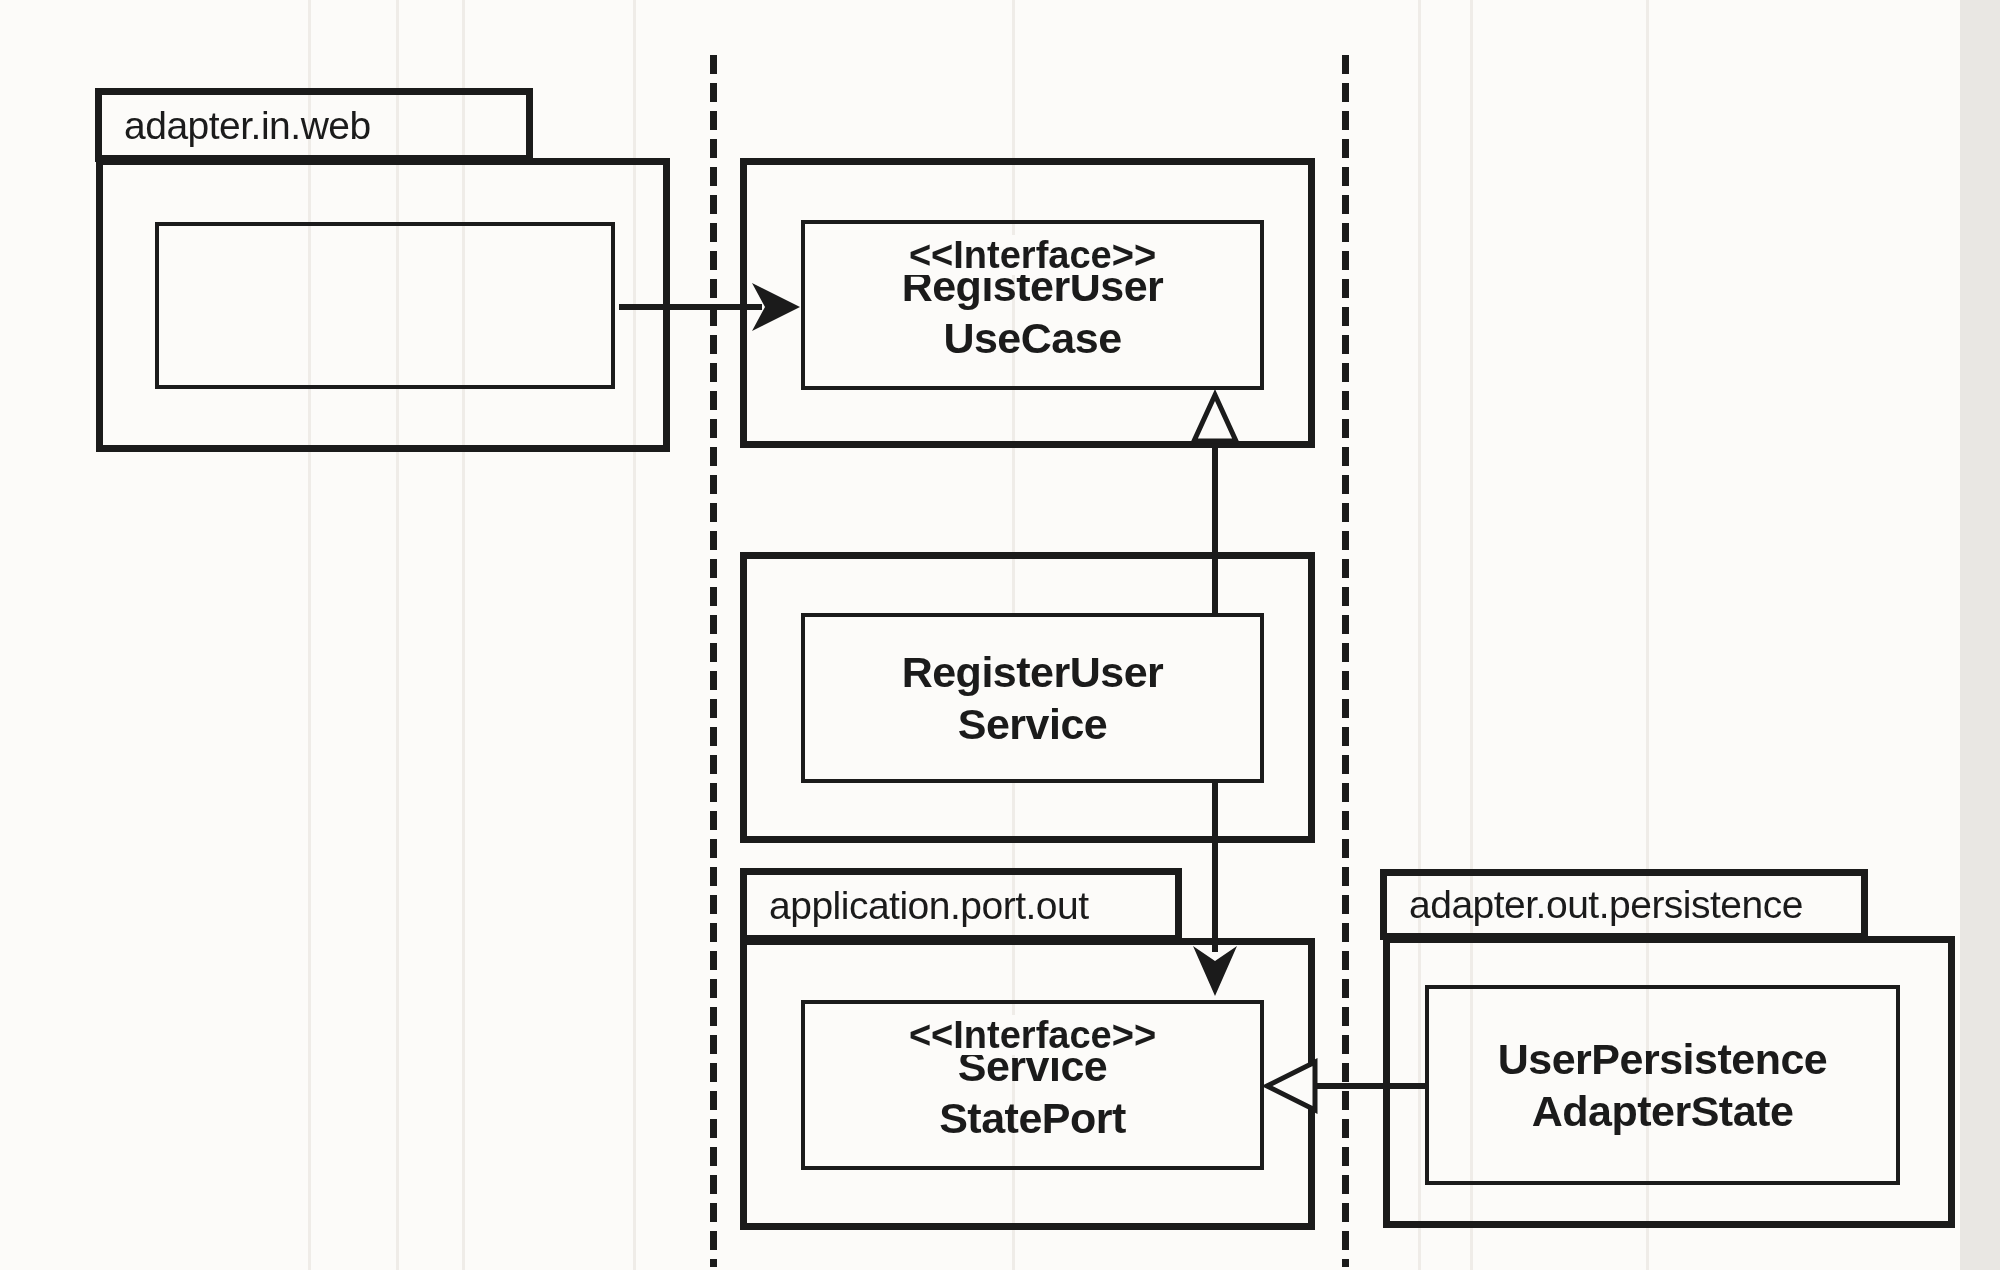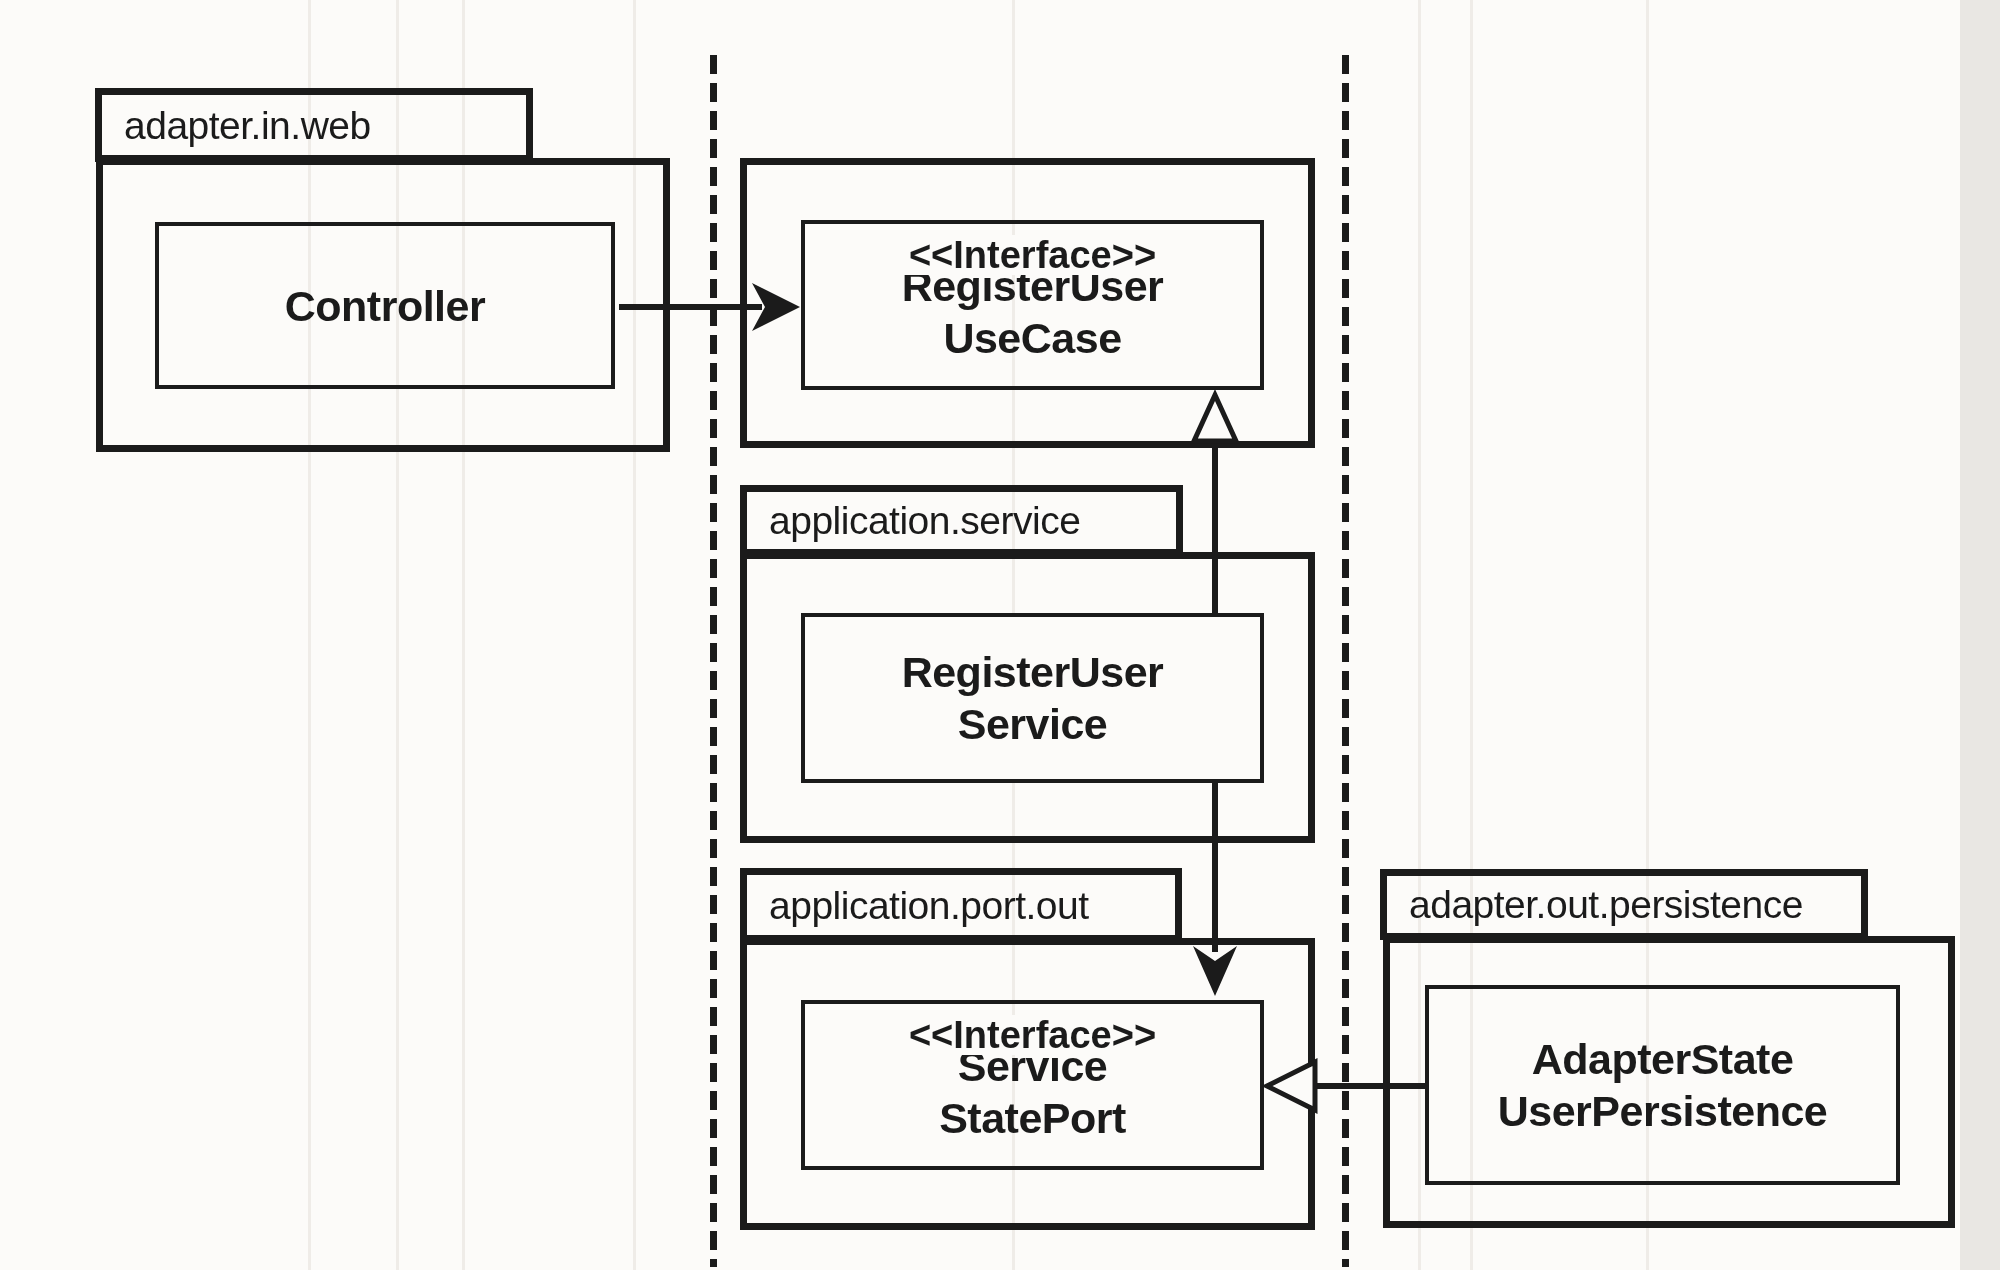--- a/index.html
+++ b/index.html
@@ -71,36 +71,32 @@
 
   <div class="dashed-sep" style="left:710px;top:55px;height:1212px"></div>
   <div class="dashed-sep" style="left:1342px;top:55px;height:1212px"></div>
 
   <div class="pkg-tab" style="left:95px;top:88px;width:438px;height:74px">
     <span class="tab-label">adapter.in.web</span>
   </div>
   <div class="pkg-body" style="left:96px;top:158px;width:574px;height:294px"></div>
   <div class="cls-box" style="left:155px;top:222px;width:460px;height:167px">
     <div class="cls-name">
-      <span>Controller</span>
     </div>
   </div>
 
   <div class="pkg-body" style="left:740px;top:158px;width:575px;height:290px"></div>
   <div class="cls-box has-stereo" style="left:801px;top:220px;width:463px;height:170px">
     <span class="stereo">&lt;&lt;Interface&gt;&gt;</span>
     <div class="cls-name">
       <span>RegisterUser</span>
       <span>UseCase</span>
     </div>
   </div>
 
-  <div class="pkg-tab" style="left:740px;top:485px;width:443px;height:71px">
-    <span class="tab-label">application.service</span>
-  </div>
   <div class="pkg-body" style="left:740px;top:552px;width:575px;height:291px"></div>
   <div class="cls-box" style="left:801px;top:613px;width:463px;height:170px;background:var(--paper)">
     <div class="cls-name">
       <span>RegisterUser</span>
       <span>Service</span>
     </div>
   </div>
 
   <div class="pkg-tab" style="left:740px;top:868px;width:442px;height:74px">
     <span class="tab-label">application.port.out</span>
@@ -113,22 +109,22 @@
       <span>StatePort</span>
     </div>
   </div>
 
   <div class="pkg-tab" style="left:1380px;top:869px;width:488px;height:71px">
     <span class="tab-label">adapter.out.persistence</span>
   </div>
   <div class="pkg-body" style="left:1383px;top:936px;width:572px;height:292px"></div>
   <div class="cls-box" style="left:1425px;top:985px;width:475px;height:200px">
     <div class="cls-name">
+      <span>UserPersistence</span>
       <span>AdapterState</span>
-      <span>UserPersistence</span>
     </div>
   </div>
 
   <svg class="arrow-layer" width="2000" height="1270" viewBox="0 0 2000 1270">
 
     <g>
       <line x1="619" y1="307" x2="762" y2="307" stroke="#1b1b1b" stroke-width="6"></line>
       <polygon points="800,307 752,283 765,307 752,331" fill="#1b1b1b"></polygon>
     </g>
 

